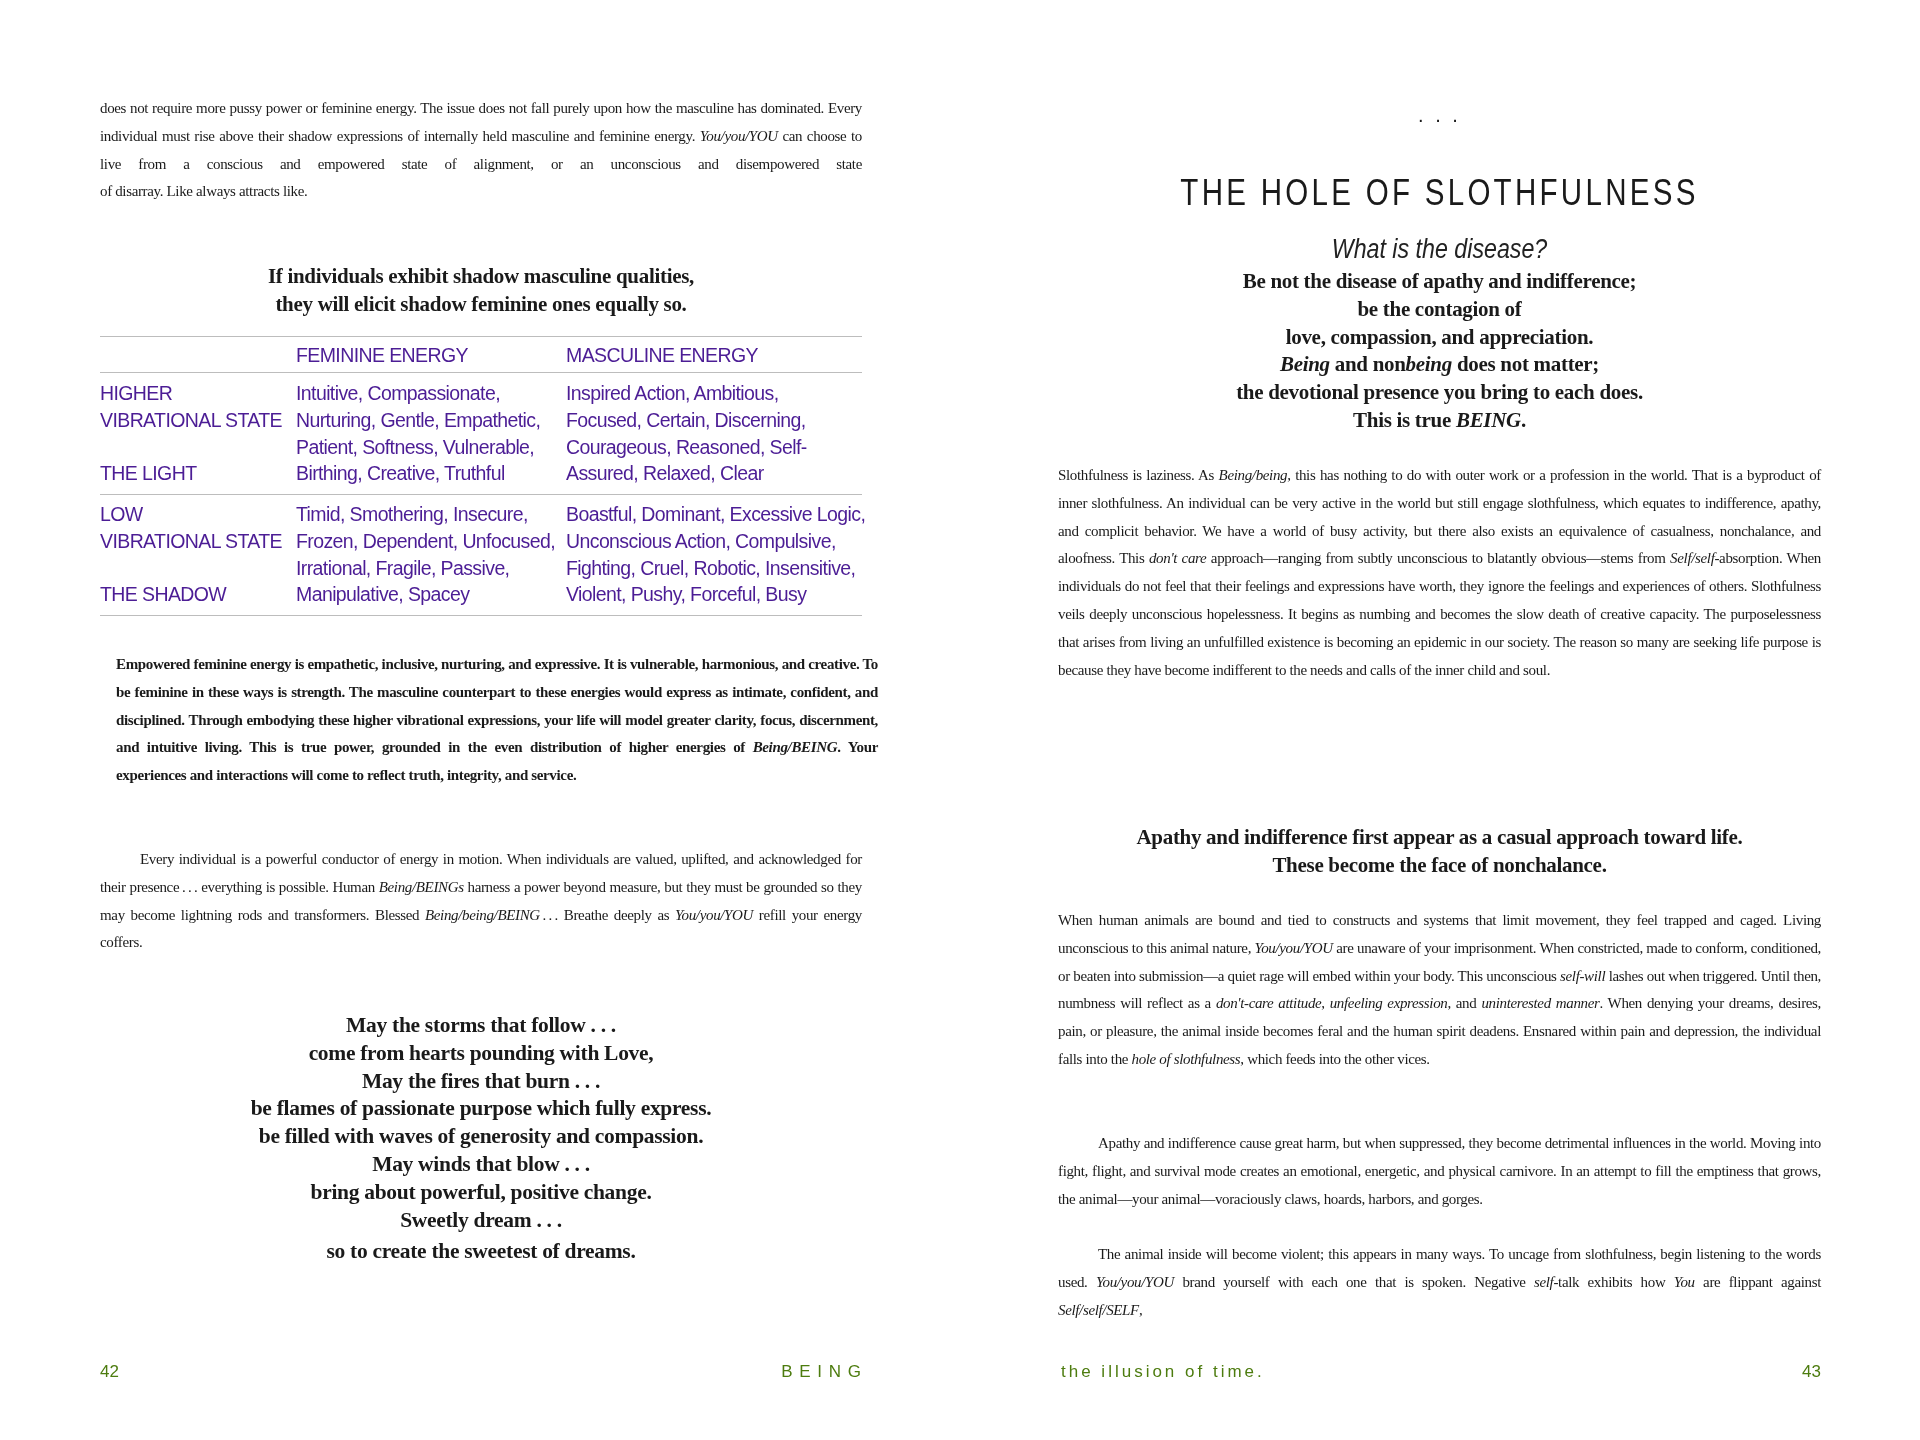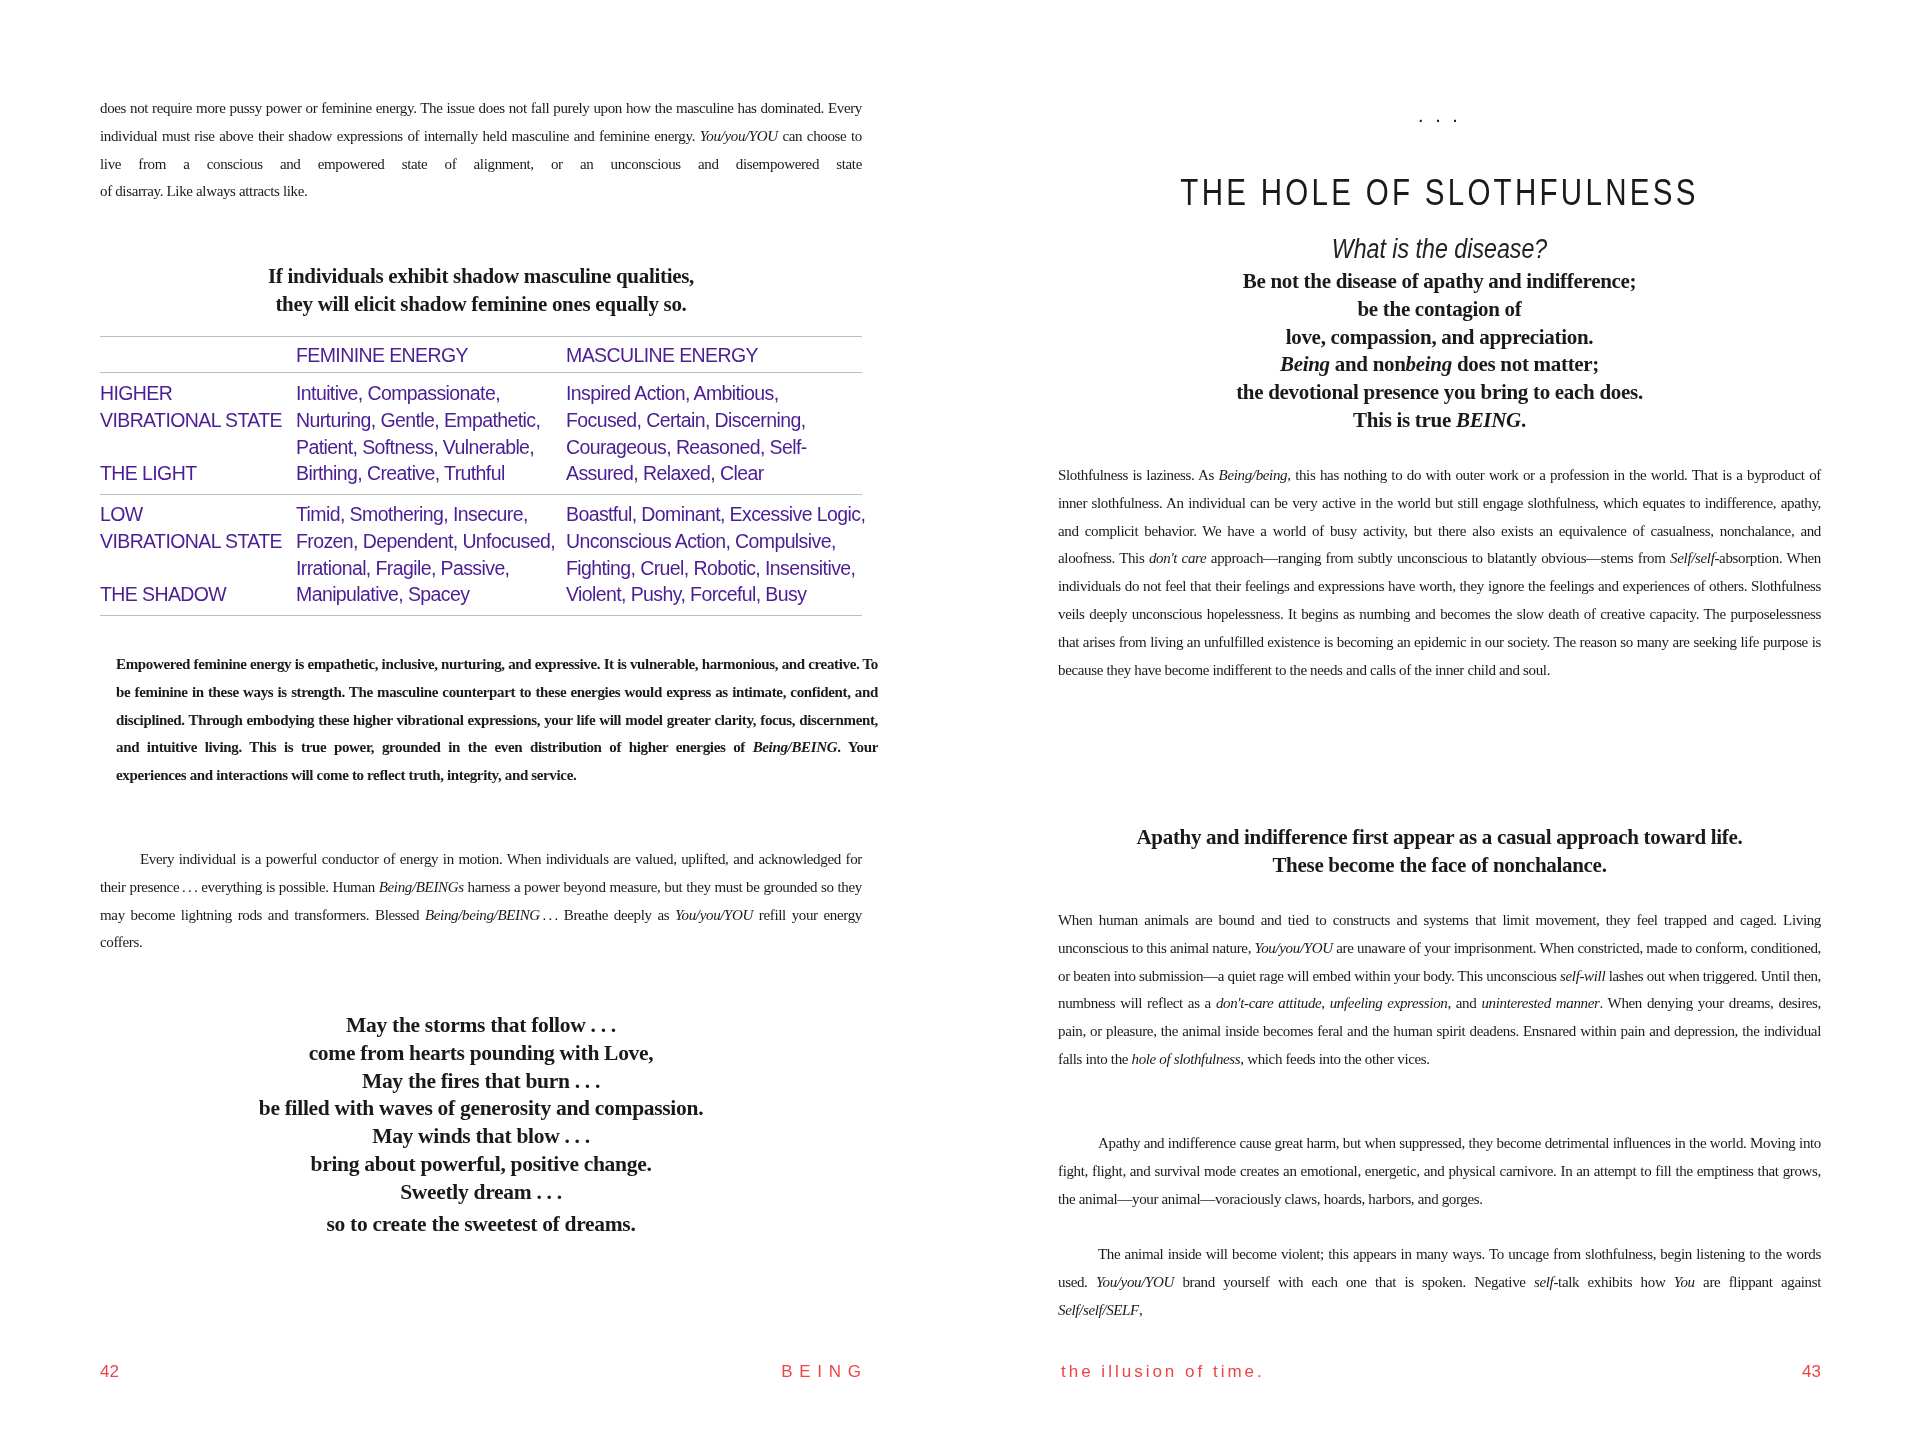--- a/index.html
+++ b/index.html
@@ -30,21 +30,21 @@
   }
   .quote .line { display:block; }
   .table-wrap { position:absolute; left:0; top:336px; width:762px; }
   .rule { position:absolute; left:0; width:762px; height:0; border-top:1.5px solid #bdbdbd; }
   .cell { position:absolute; font-family:"Liberation Sans", sans-serif; font-size:19.5px; line-height:26.8px; color:#4c1d95; letter-spacing:-0.6px; white-space:nowrap; }
   .cell .line { display:block; }
   .col-label { left:0; }
   .col-fem { left:196px; }
   .col-mas { left:466px; }
 
-  .footer { position:absolute; top:1362px; font-family:"Liberation Sans", sans-serif; font-size:17px; color:#ef4444; }
+  .footer { position:absolute; top:1362px; font-family:"Liberation Sans", sans-serif; font-size:17px; color:#4d7c0f; }
 
   .ellipsis { position:absolute; top:104px; left:0; width:763px; text-align:center; font-family:"Liberation Sans", sans-serif; font-size:20px; letter-spacing:3px; }
   .chapter-title {
     position:absolute; top:172px; left:0; width:763px; text-align:center;
     font-family:"Liberation Sans", sans-serif; font-size:36px; font-weight:normal;
     letter-spacing:4px; color:#1a1a1a; margin:0;
     transform:scaleX(0.82); transform-origin:center top;
   }
   .subtitle {
     position:absolute; top:234px; left:0; width:763px; text-align:center;
@@ -130,20 +130,21 @@
   </p>
 
   <p class="body-text indent" style="position:absolute; top:846px; left:0; width:762px;">
     <span>Every individual is a powerful conductor of energy in motion. When individuals are valued, uplifted, and acknowledged for their presence . . . everything is possible. Human </span><i>Being/BEINGs</i><span> harness a power beyond measure, but they must be grounded so they may become lightning rods and transformers. Blessed </span><i>Being/being/BEING</i><span> . . . Breathe deeply as </span><i>You/you/YOU</i><span> refill your energy coffers.</span>
   </p>
 
   <p class="quote" style="position:absolute; top:1012px; left:0; width:762px; font-size:21.5px;">
     <span class="line">May the storms that follow . . .</span>
     <span class="line">come from hearts pounding with Love,</span>
     <span class="line">May the fires that burn . . .</span>
+    <span class="line">be flames of passionate purpose which fully express.</span>
     <span class="line">be filled with waves of generosity and compassion.</span>
     <span class="line">May winds that blow . . .</span>
     <span class="line">bring about powerful, positive change.</span>
     <span class="line">Sweetly dream . . .</span>
     <span class="line" style="margin-top:4px;">so to create the sweetest of dreams.</span>
   </p>
 
   <div class="footer" style="left:0;">42</div>
   <div class="footer" style="right:0; letter-spacing:1px;">B E I N G</div>
 </div>

